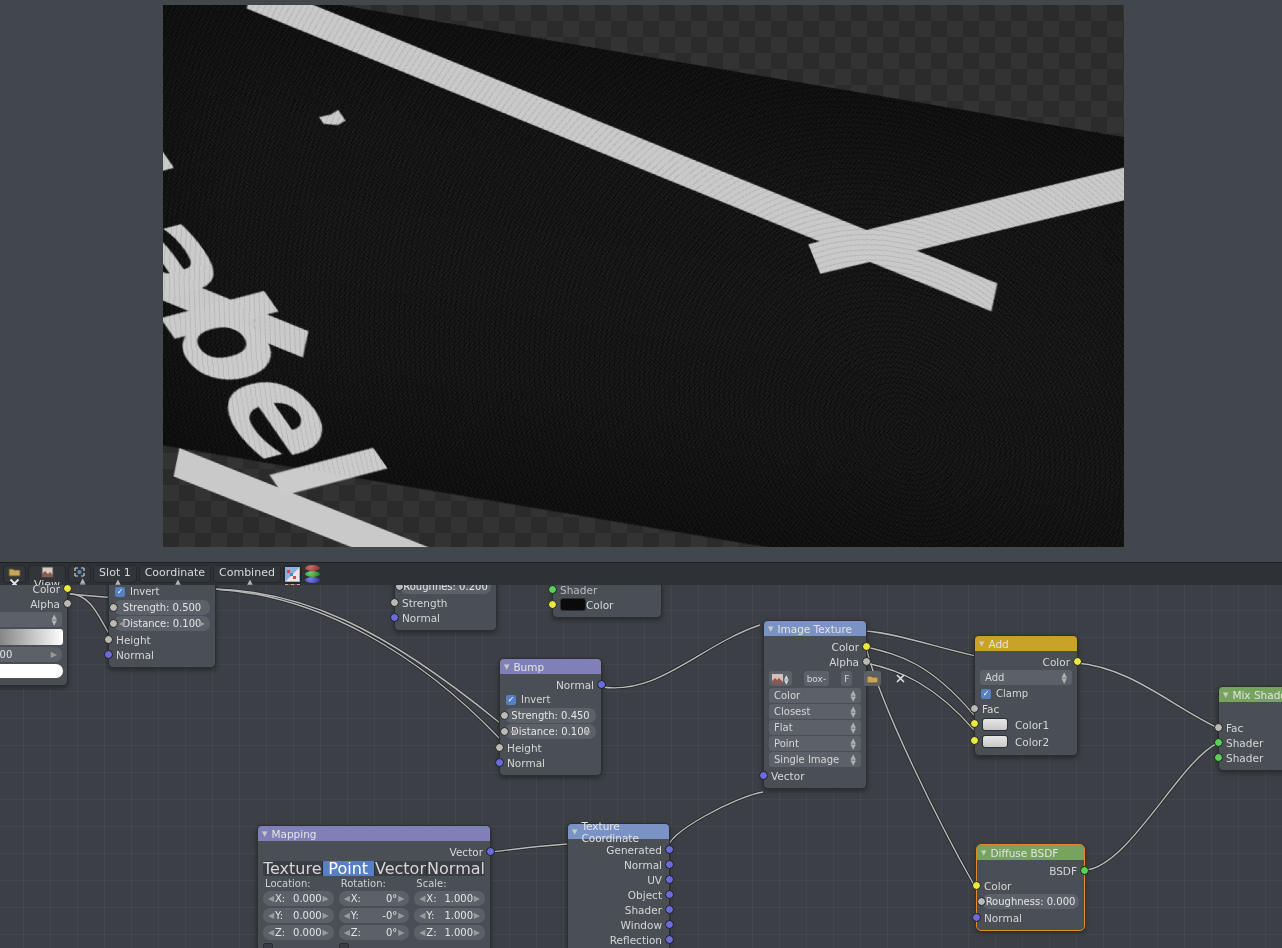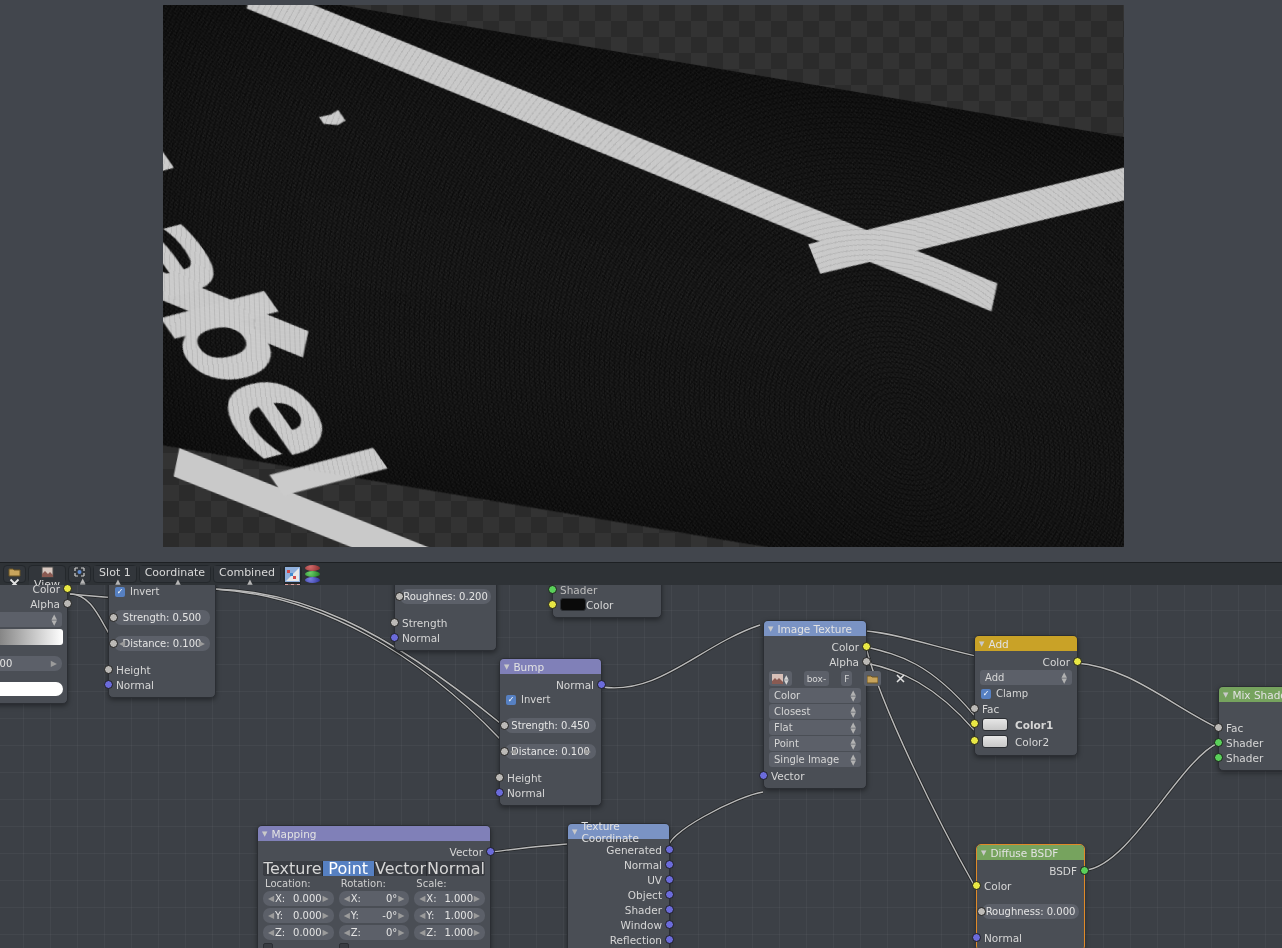--- a/index.html
+++ b/index.html
@@ -85,21 +85,21 @@
     padding:0 4px; font-size:10.5px; color:#e2e2e2; }
   .n-head .tri{ font-size:7px; margin-right:4px; color:#c9c9c9; }
   .n-body{ padding:3px 0 5px; position:relative; }
   .row{ height:15px; display:flex; align-items:center; padding:0 7px; position:relative; }
   .row.out{ justify-content:flex-end; }
   .sock{ position:absolute; width:9px; height:9px; border-radius:50%;
     border:1px solid #1d1d1d; top:3px; }
   .sock.l{ left:-5px; } .sock.r{ right:-5px; }
   .s-yellow{ background:#e9e844; } .s-grey{ background:#bbb9b6; }
   .s-purple{ background:#6b6bdb; } .s-green{ background:#5ad05a; }
-  .field{ margin:11px 5px; height:15px; border-radius:7px; background:#5c6069;
+  .field{ margin:1px 5px; height:15px; border-radius:7px; background:#5c6069;
     display:flex; align-items:center; justify-content:center; position:relative;
     font-size:10px; color:#e4e4e4; }
   .field .arr{ position:absolute; font-size:8px; color:#9b9b9b; }
   .field .arr.a-l{ left:5px; } .field .arr.a-r{ right:5px; }
   .enum{ margin:1px 5px; height:15px; border-radius:3px; background:#5c6069;
     display:flex; align-items:center; padding:0 5px; font-size:10px; }
   .enum .sp{ margin-left:auto; font-size:7px; line-height:6px; color:#b2b2b2; }
   .chk{ display:flex; align-items:center; padding:0 6px; height:15px; font-size:10px; }
   .chk .box{ width:10px; height:10px; border-radius:2px; background:#5680c2;
     margin-right:5px; display:flex; align-items:center; justify-content:center;
@@ -452,21 +452,21 @@
         <span class="sp">▲<br>▼</span>
       </div>
       <div class="chk">
         <span class="box">✓</span>
         <span>Clamp</span>
       </div>
       <div class="row">
         <span class="sock l s-grey"></span>
         <span>Fac</span>
       </div>
-      <div class="row" style="height:17px;font-weight:bold;">
+      <div class="row" style="height:17px;">
         <span class="sock l s-yellow"></span>
         <span class="swatch"></span>
         <span>Color1</span>
       </div>
       <div class="row" style="height:17px;">
         <span class="sock l s-yellow"></span>
         <span class="swatch"></span>
         <span>Color2</span>
       </div>
     </div>

